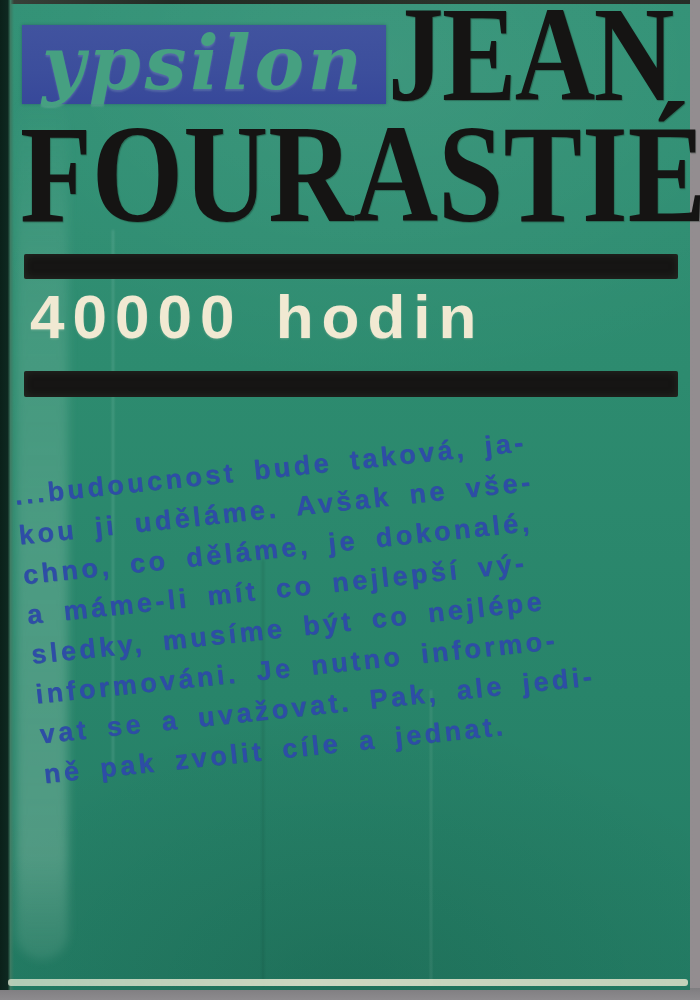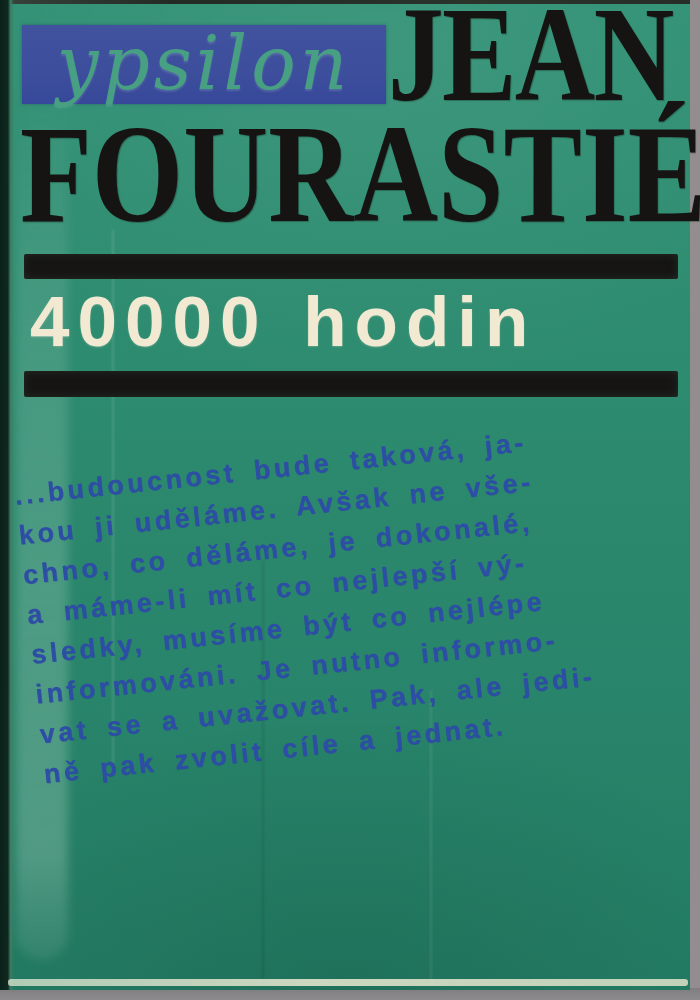--- a/index.html
+++ b/index.html
@@ -43,21 +43,21 @@
 
   
   .banner{
     position:absolute;left:22px;top:25px;width:364px;height:79px;
     background:linear-gradient(180deg,#41539f 0%,#3c4e9c 60%,#37489a 100%);
     box-shadow:0 0 3px rgba(30,40,90,0.4);
     display:flex;align-items:center;justify-content:center;
   }
   .banner-text{
     font-family:"DejaVu Serif", serif;
-    font-style:italic;font-weight:normal;
+    font-style:italic;font-weight:bold;
     font-size:74px;line-height:1;letter-spacing:4px;
     color:#46a081;
     text-shadow:0 2px 2px rgba(200,235,215,0.18);
     transform:translateY(-2px);
   }
 
   
   .author{
     position:absolute;white-space:nowrap;
     font-family:"Liberation Serif", serif;font-weight:bold;
@@ -70,21 +70,21 @@
     transform:scale(0.84,1.0);transform-origin:left top;}
 
   
   .bar{position:absolute;left:24px;width:654px;background:#161514;border-radius:2px;
     box-shadow:inset 0 0 8px rgba(70,90,70,0.35);}
   .bar-1{top:254px;height:25px;}
   .bar-2{top:371px;height:26px;}
   .book-title{
     position:absolute;left:30px;top:286px;white-space:nowrap;
     font-family:"Liberation Sans", sans-serif;font-weight:bold;
-    font-size:71px;line-height:1;letter-spacing:8px;word-spacing:8px;
+    font-size:62px;line-height:1;letter-spacing:8px;word-spacing:8px;
     color:#f1e9d2;text-shadow:0 1px 2px rgba(240,235,210,0.25);
   }
 
   
   .quote{
     position:absolute;left:28px;top:446px;width:650px;
     transform:rotate(-6deg);transform-origin:50% 50%;
   }
   .q-line{
     height:40px;white-space:nowrap;

